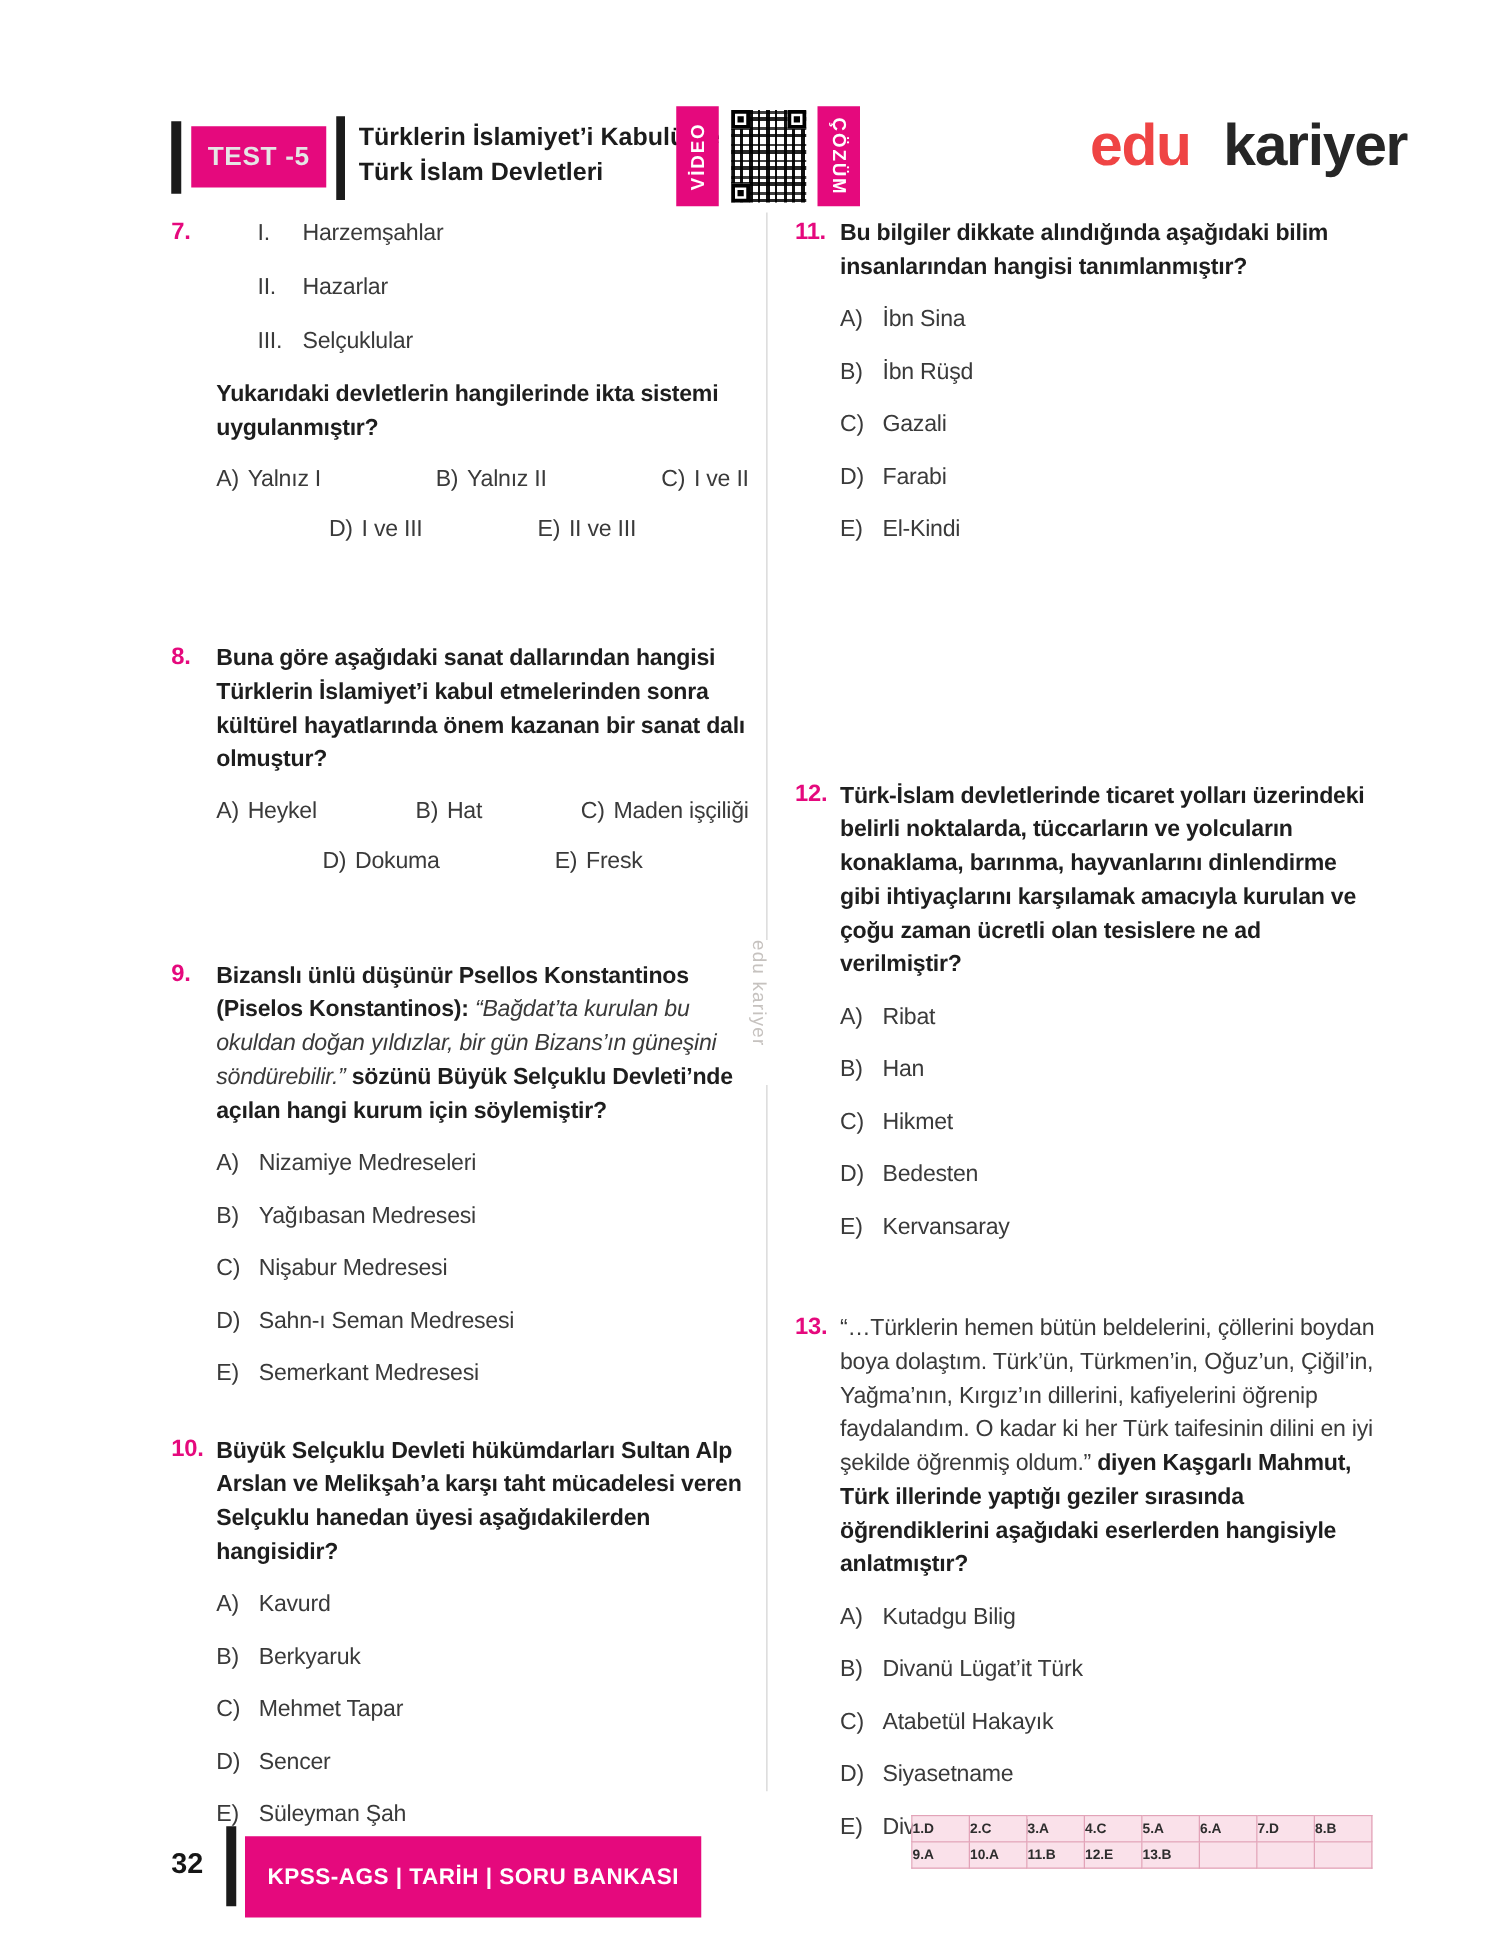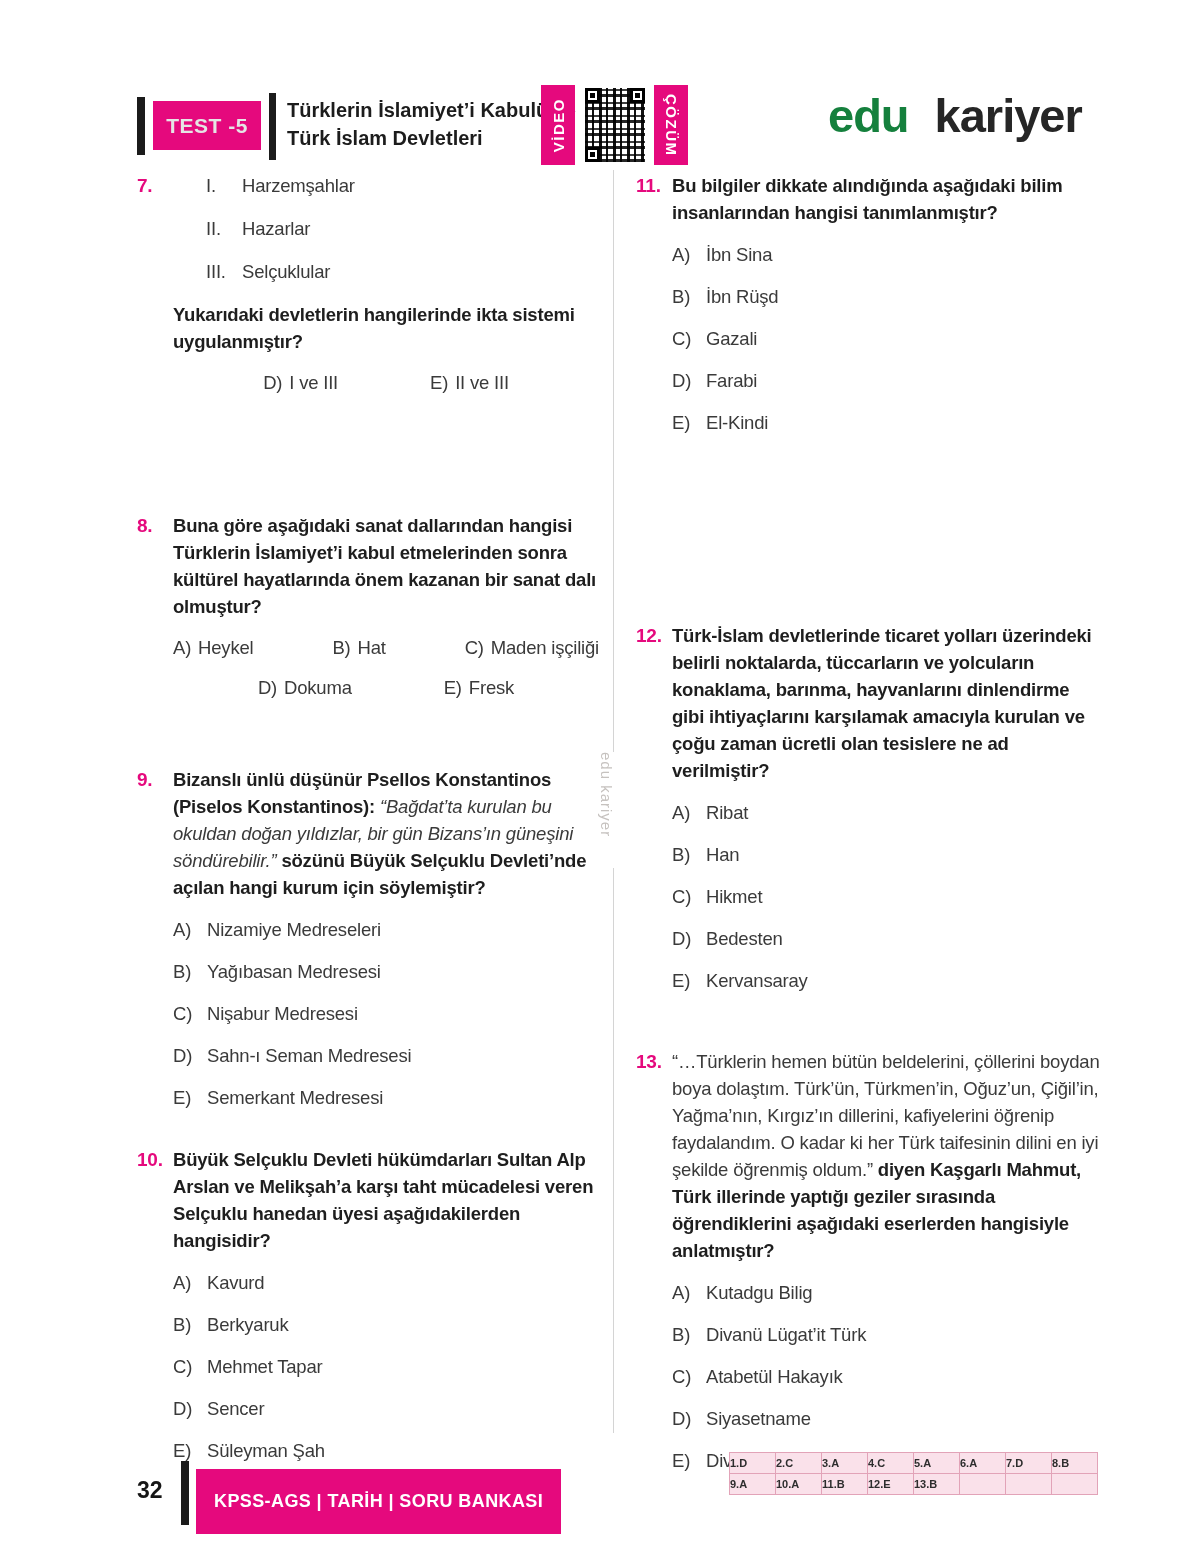--- a/index.html
+++ b/index.html
@@ -18,21 +18,21 @@
   .vtext{writing-mode:vertical-rl;color:#fff;font-weight:bold;font-size:15px;letter-spacing:1.5px;}
   .vtext.up{transform:rotate(180deg);}
   .qr{position:absolute;left:582px;top:85px;width:66px;height:80px;background:#fff;}
   .qrp{position:absolute;inset:3px;
        background:
          repeating-linear-gradient(0deg, rgba(0,0,0,.85) 0 3px, rgba(255,255,255,0) 3px 6px, rgba(0,0,0,.75) 6px 8px, rgba(255,255,255,0) 8px 13px),
          repeating-linear-gradient(90deg, #111 0 3px, #fff 3px 7px, #111 7px 9px, #fff 9px 14px);}
   .fd{position:absolute;width:15px;height:15px;border:3px solid #000;background:#fff;box-sizing:border-box;}
   .fd::after{content:"";position:absolute;inset:2px;background:#000;}
   .logo{position:absolute;left:828px;top:88px;font-size:47px;font-weight:bold;letter-spacing:-1px;white-space:nowrap;}
-  .logo .edu{color:#15803d;}
+  .logo .edu{color:#ef4444;margin-left:44px;}
   .logo .kariyer{color:#262626;margin-left:26px;}
 
   
   .divider{position:absolute;left:613px;width:1px;background:#d4d4d4;}
   .watermark{position:absolute;left:598px;top:752px;writing-mode:vertical-rl;color:#c6c2bf;
              font-size:15px;letter-spacing:1px;}
 
   
   .q{position:absolute;font-size:18.5px;letter-spacing:-0.2px;line-height:27px;}
   .qnum{position:absolute;left:0;top:0;color:#E5097D;font-weight:bold;font-size:19px;}
@@ -107,20 +107,25 @@
             <span class="inum">II.</span>
             <span>Hazarlar</span>
           </div>
         <div class="item">
             <span class="inum">III.</span>
             <span>Selçuklular</span>
           </div>
       </div>
       <p class="stem"><span class="seg b">Yukarıdaki devletlerin hangilerinde ikta sistemi uygulanmıştır?</span></p>
       <div class="opts-block">
+        <div class="opt-row">
+          <span class="opt"><span class="ol">A)</span><span>Yalnız I</span></span>
+          <span class="opt"><span class="ol">B)</span><span>Yalnız II</span></span>
+          <span class="opt"><span class="ol">C)</span><span>I ve II</span></span>
+        </div>
         <div class="opt-row center">
           <span class="opt"><span class="ol">D)</span><span>I ve III</span></span>
           <span class="opt"><span class="ol">E)</span><span>II ve III</span></span>
         </div>
       </div>
     </div>
   </div>
 
   <div class="q" style="left:137px;top:512px;width:462px;">
     <span class="qnum">8.</span>

